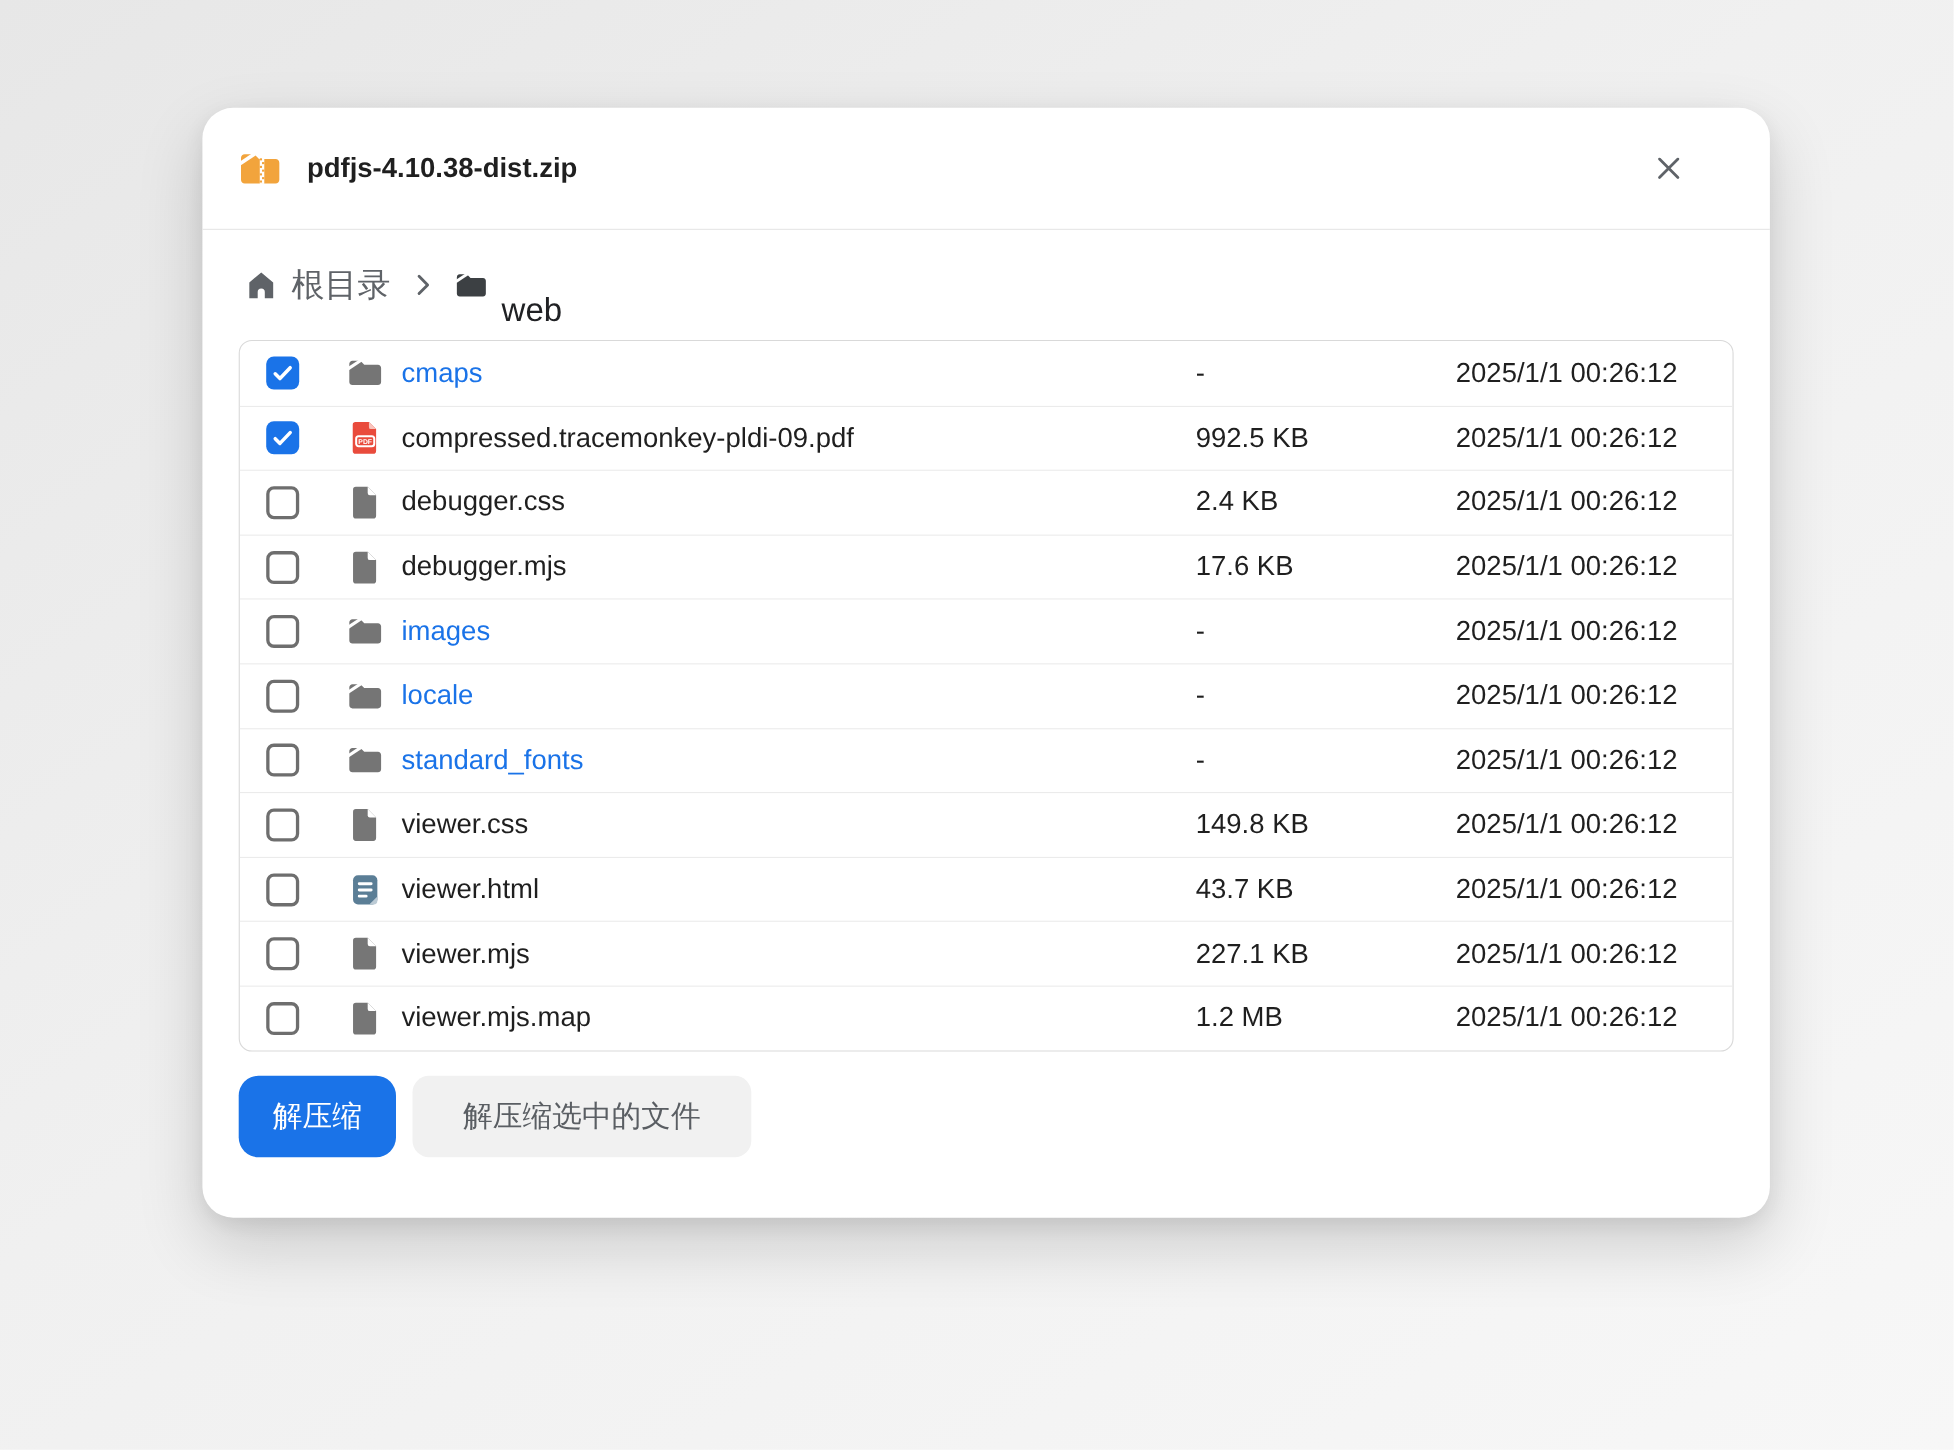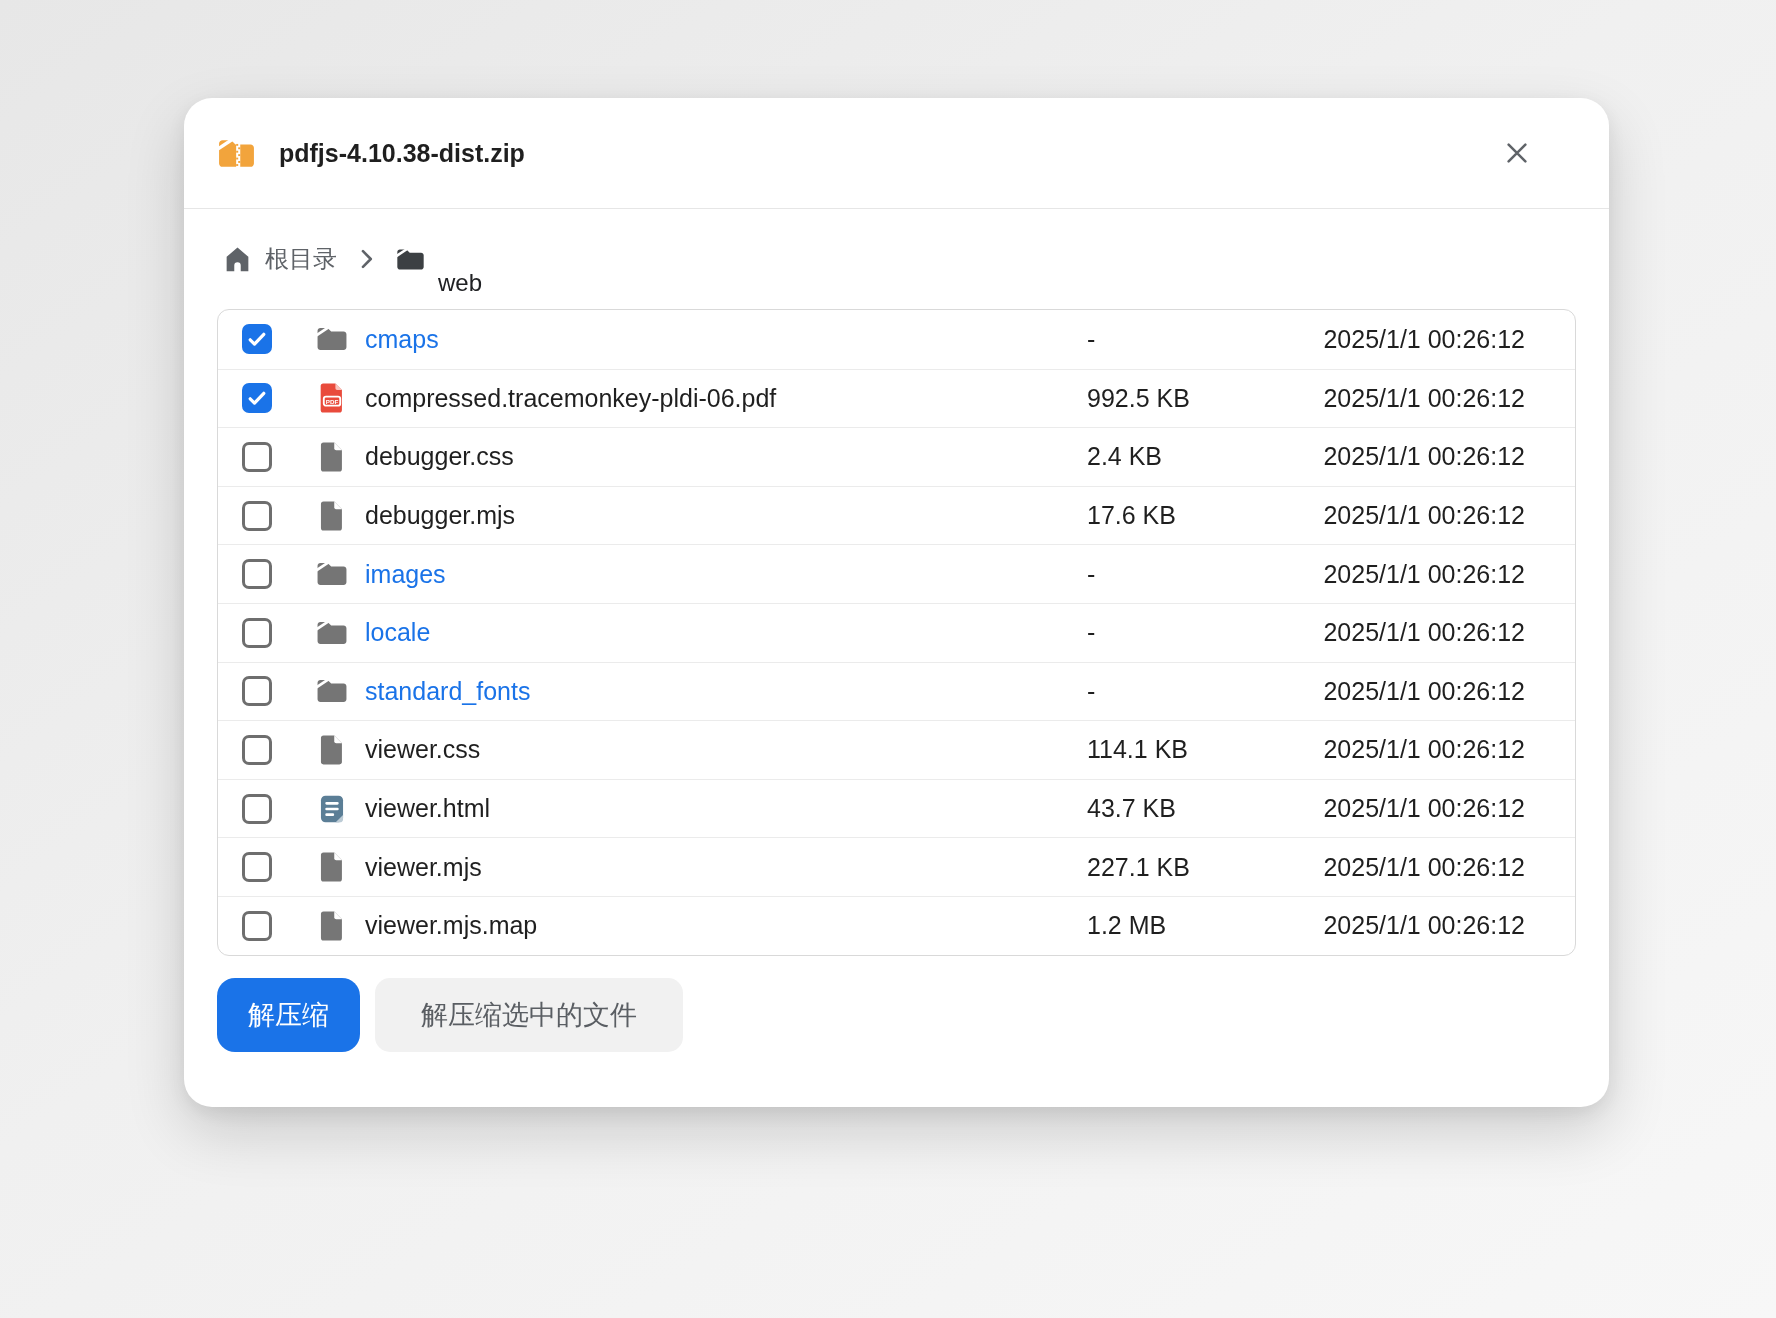--- a/index.html
+++ b/index.html
@@ -29,21 +29,21 @@
   .titlebar .zipicon{width:41px;height:41px;flex:0 0 auto;}
   .dialog-title{font-size:25px;font-weight:700;color:var(--text-dark);flex:1 1 auto;}
   .close-btn{
     width:44px;height:44px;display:flex;align-items:center;justify-content:center;
     border:none;background:transparent;cursor:pointer;padding:0;margin-right:30px;
   }
   .close-btn svg{width:30px;height:30px;}
   
   .breadcrumb{
     height:100px;display:flex;align-items:center;gap:12px;padding:0 38px;
-    font-size:24px;
+    font-size:30px;
   }
   .crumb{display:flex;align-items:center;gap:12px;cursor:pointer;}
   .crumb .bcicon{width:31px;height:31px;}
   .crumb-root-label{color:var(--text-gray);}
   .crumb-current-label{color:#202124;font-weight:500;margin-top:48px;}
   .bc-sep{width:26px;height:26px;margin:0 4px;}
   
   .file-table{
     margin:0 33px;border:1.5px solid #d9d9d9;border-radius:12px;
     overflow:hidden;background:#fff;
@@ -164,21 +164,21 @@
       <div>
           <span class="row-icon">
             <svg viewBox="0 0 24 24">
               <path d="M5.8 1.8h8.6L19 6.4v14a1.8 1.8 0 0 1-1.8 1.8H5.8A1.8 1.8 0 0 1 4 20.4V3.6a1.8 1.8 0 0 1 1.8-1.8z" fill="#E94B3C"></path>
               <path d="M14.4 1.8 19 6.4h-3.4a1.2 1.2 0 0 1-1.2-1.2z" fill="#F9C4BD"></path>
               <rect x="6.2" y="11" width="11.6" height="6.4" rx="1.6" fill="none" stroke="#fff" stroke-width="1.3"></rect>
               <text x="12" y="16" text-anchor="middle" font-size="4.4" font-weight="700" fill="#fff" font-family="Liberation Sans, sans-serif">PDF</text>
             </svg>
           </span>
         </div>
-      <div class="row-name">compressed.tracemonkey-pldi-06.pdf</div>
+      <div class="row-name">compressed.tracemonkey-pldi-09.pdf</div>
       <div class="row-size">992.5 KB</div>
       <div class="row-date">2025/1/1 00:26:12</div>
     </div>
       <div class="file-row">
       <div>
           <span class="checkbox" role="checkbox" aria-checked="false">
         
       </span>
         </div>
       <div>
@@ -273,21 +273,21 @@
         </div>
       <div>
           <span class="row-icon">
             <svg viewBox="0 0 24 24">
               <path d="M6 1.8h7.6L19 7.2v13.2a1.8 1.8 0 0 1-1.8 1.8H6a1.8 1.8 0 0 1-1.8-1.8V3.6A1.8 1.8 0 0 1 6 1.8z" fill="#767676"></path>
               <path d="M13.6 1.8 19 7.2h-4a1.4 1.4 0 0 1-1.4-1.4z" fill="#fff"></path>
             </svg>
           </span>
         </div>
       <div class="row-name">viewer.css</div>
-      <div class="row-size">114.1 KB</div>
+      <div class="row-size">149.8 KB</div>
       <div class="row-date">2025/1/1 00:26:12</div>
     </div>
       <div class="file-row">
       <div>
           <span class="checkbox" role="checkbox" aria-checked="false">
         
       </span>
         </div>
       <div>
           <span class="row-icon">

